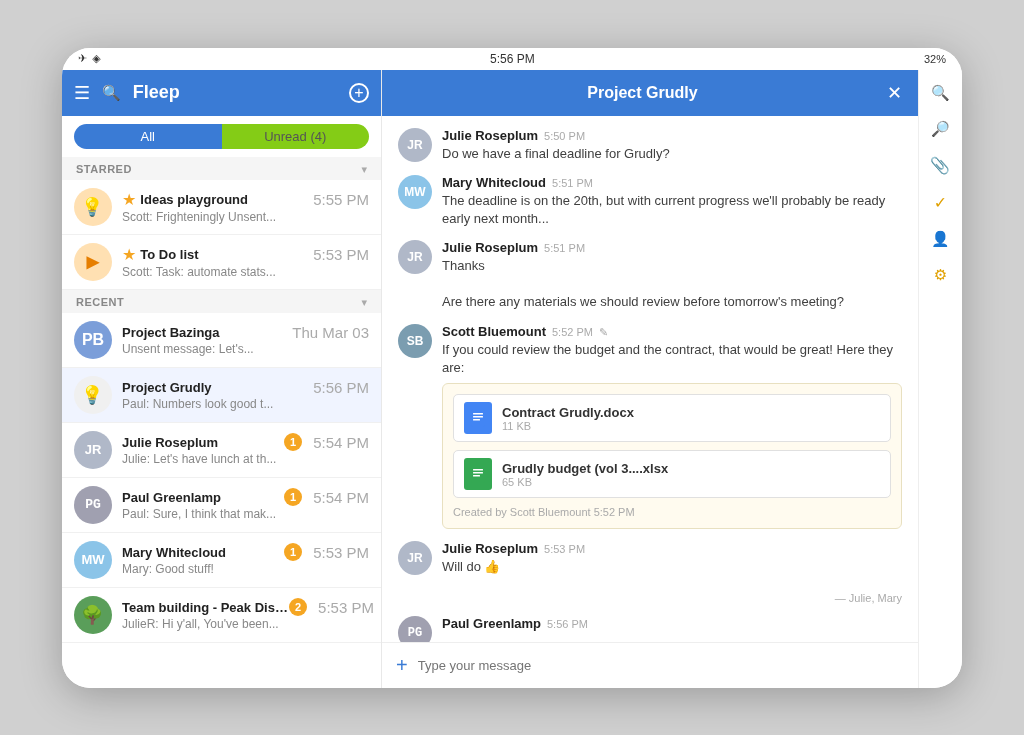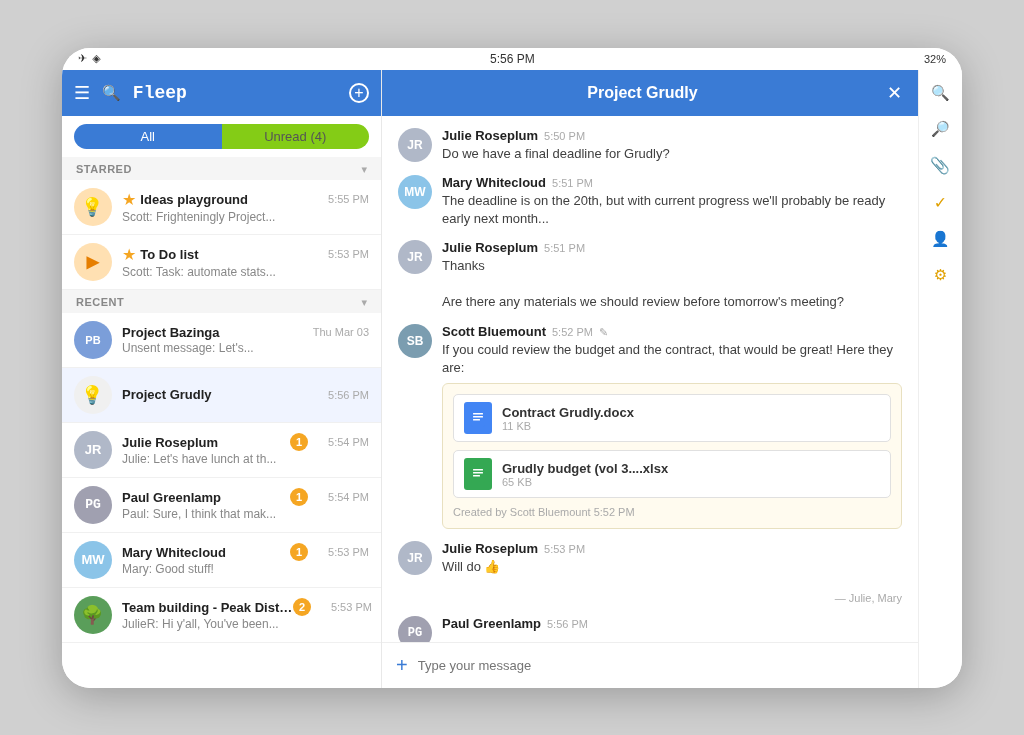--- a/index.html
+++ b/index.html
@@ -59,21 +59,20 @@
     .sidebar-header-icon {
       color: #fff;
       font-size: 18px;
       cursor: pointer;
     }
     .sidebar-logo {
       color: #fff;
       font-weight: 700;
       font-size: 18px;
       flex: 1;
-      font-family: Liberation Mono, monospace;
     }
     .sidebar-add-icon {
       color: #fff;
       font-size: 16px;
       width: 20px;
       height: 20px;
       border: 2px solid #fff;
       border-radius: 50%;
       display: flex;
       align-items: center;
@@ -148,21 +147,21 @@
       align-items: center;
     }
     .conv-title {
       font-size: 13px;
       font-weight: 600;
       color: #222;
       white-space: nowrap;
       overflow: hidden;
       text-overflow: ellipsis;
     }
-    .conv-time { font-size: 11px; color: #aaa; flex-shrink: 0; margin-left: 16px; }
+    .conv-time { font-size: 15px; color: #aaa; flex-shrink: 0; margin-left: 7px; }
     .conv-preview {
       font-size: 12px;
       color: #888;
       white-space: nowrap;
       overflow: hidden;
       text-overflow: ellipsis;
       margin-top: 1px;
     }
     .conv-badge {
       background: #f5a623;
@@ -364,21 +363,21 @@
         <div class="conv-item">
           <div class="conv-avatar" style="background:#ffe0b2; font-size:18px;">💡</div>
           <div class="conv-info">
             <div class="conv-title-row">
               <div style="display:flex;align-items:center;gap:4px;">
                 <span class="star-yellow">★</span>
                 <span class="conv-title">Ideas playground</span>
               </div>
               <span class="conv-time">5:55 PM</span>
             </div>
-            <div class="conv-preview">Scott: Frighteningly Project...</div>
+            <div class="conv-preview">Scott: Frighteningly Unsent...</div>
           </div>
         </div>
 
         <div class="conv-item">
           <div class="conv-avatar" style="background:#ffe0b2; font-size:16px; color:#e67e00;">▶</div>
           <div class="conv-info">
             <div class="conv-title-row">
               <div style="display:flex;align-items:center;gap:4px;">
                 <span class="star-yellow">★</span>
                 <span class="conv-title">To Do list</span>
@@ -388,37 +387,38 @@
             <div class="conv-preview">Scott: Task: automate stats...</div>
           </div>
         </div>
 
         <div class="section-header">
           <span class="section-header-label">RECENT</span>
           <span class="section-chevron">▾</span>
         </div>
 
         <div class="conv-item">
-          <div class="conv-avatar" style="background:#7b9ed9; font-size:11px;">PB</div>
+          <div class="conv-avatar" style="background:#7b9ed9; font-size:16px;">PB</div>
           <div class="conv-info">
             <div class="conv-title-row">
               <span class="conv-title">Project Bazinga</span>
               <span class="conv-time">Thu Mar 03</span>
             </div>
             <div class="conv-preview">Unsent message: Let's...</div>
           </div>
         </div>
 
         <div class="conv-item active">
           <div class="conv-avatar" style="background:#f0f0f0; font-size:18px;">💡</div>
           <div class="conv-info">
             <div class="conv-title-row">
               <span class="conv-title">Project Grudly</span>
               <span class="conv-time">5:56 PM</span>
             </div>
+            <div class="conv-preview">Paul: Numbers look good t...</div>
           </div>
         </div>
 
         <div class="conv-item">
           <div class="conv-avatar av-julie">JR</div>
           <div class="conv-info">
             <div class="conv-title-row">
               <span class="conv-title">Julie Roseplum</span>
               <div style="display:flex;align-items:center;gap:4px;">
                 <span class="conv-badge">1</span>

